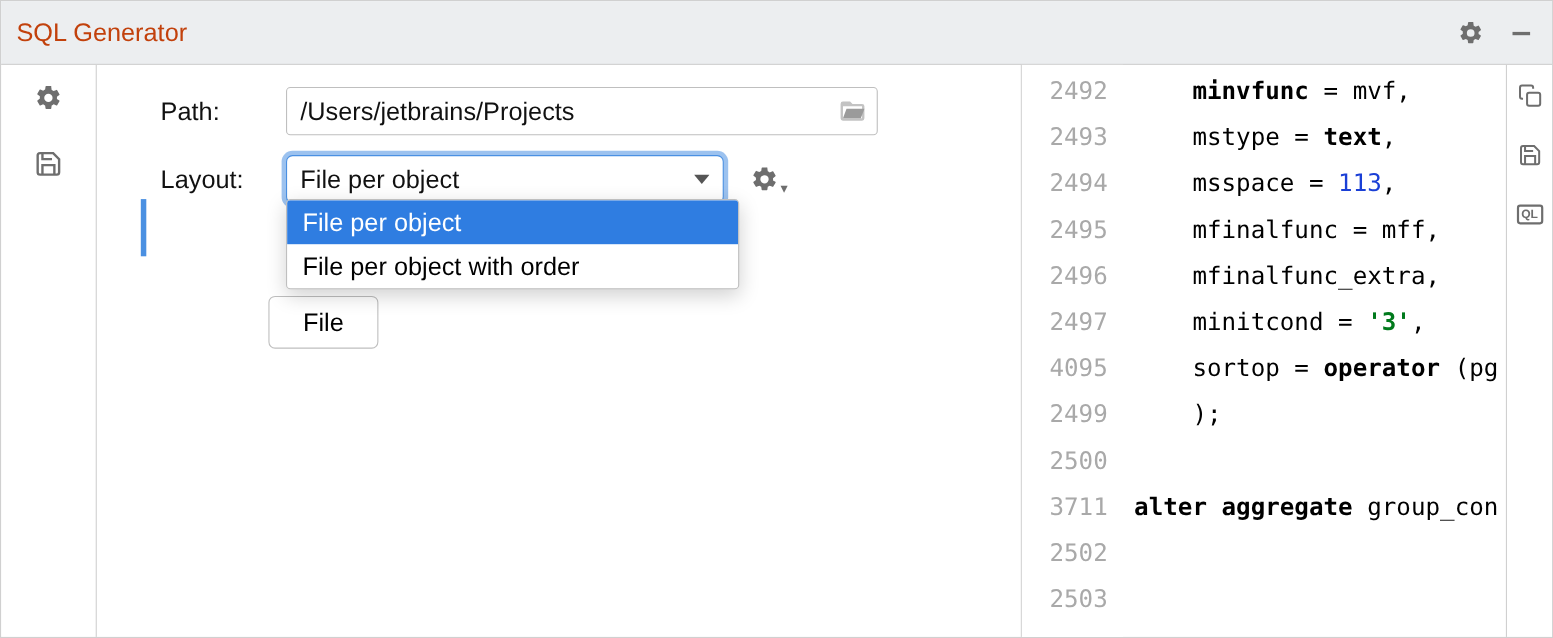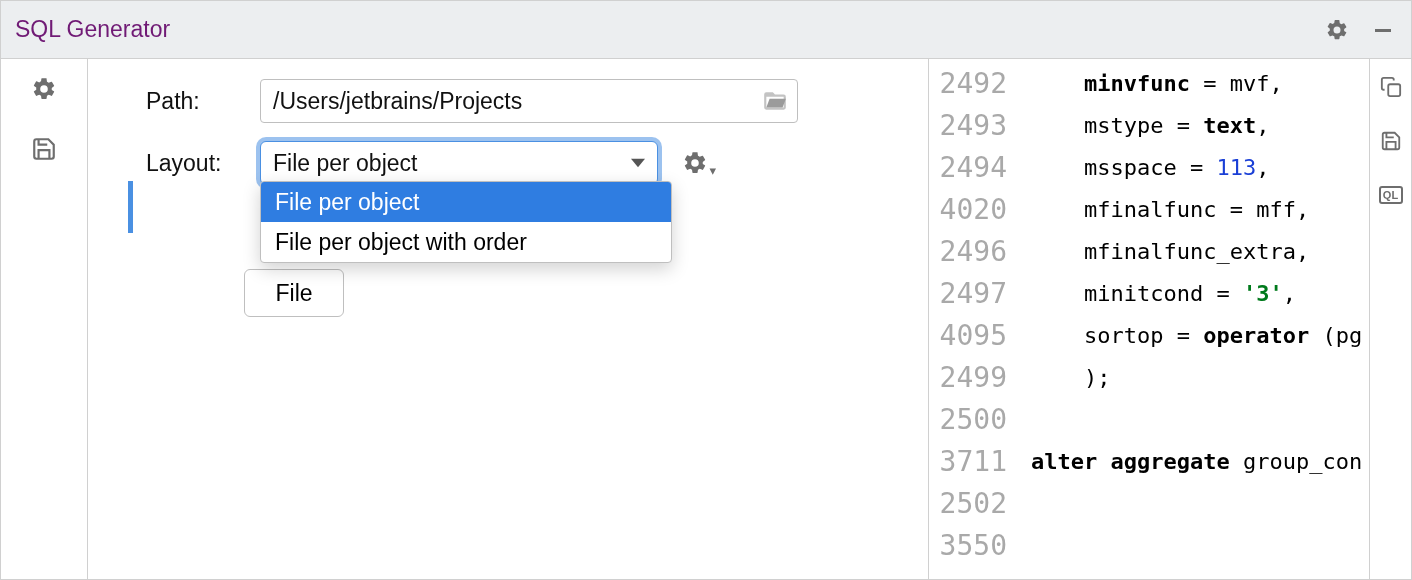--- a/index.html
+++ b/index.html
@@ -18,21 +18,21 @@
   .titlebar {
     height: 58px;
     background: #eceef0;
     border-bottom: 1px solid #d0d0d0;
     display: flex;
     align-items: center;
     padding: 0 14px;
   }
   .titlebar-title {
     font-size: 23px;
-    color: #701a75;
+    color: #c2410c;
     flex: 0 0 auto;
     text-align: right;
   }
   .titlebar-spacer { flex: 1; }
   .titlebar-icon {
     width: 28px;
     height: 28px;
     margin-left: 18px;
     display: flex;
     align-items: center;
@@ -187,21 +187,21 @@
     display: flex;
     border-left: 1px solid #d0d0d0;
     position: relative;
   }
   .gutter {
     width: 92px;
     background: #fff;
     text-align: right;
     padding: 4px 14px 0 0;
     font-family: "Menlo", "Consolas", monospace;
-    font-size: 28px;
+    font-size: 22px;
     color: #a9a9a9;
     border-right: 0;
     line-height: 42px;
   }
   .code {
     flex: 1;
     padding: 4px 0 0 10px;
     font-family: "Menlo", "Consolas", monospace;
     font-size: 22px;
     line-height: 42px;
@@ -323,29 +323,29 @@
         <div class="dropdown-item selected">File per object</div>
         <div class="dropdown-item">File per object with order</div>
       </div>
   </div>
 
   <div class="editor-pane">
     <div class="gutter" id="gutter">
         <div>2492</div>
         <div>2493</div>
         <div>2494</div>
-        <div>4020</div>
+        <div>2495</div>
         <div>2496</div>
         <div>2497</div>
         <div>4095</div>
         <div>2499</div>
         <div>2500</div>
         <div>3711</div>
         <div>2502</div>
-        <div>3550</div>
+        <div>2503</div>
       </div>
     <div class="code" id="code"><div><span>    </span><span class="tok-func">minvfunc</span><span class="tok-id"> = mvf,</span></div><div><span>    </span><span class="tok-id">mstype = </span><span class="tok-func">text</span><span class="tok-id">,</span></div><div><span>    </span><span class="tok-id">msspace = </span><span class="tok-num">113</span><span class="tok-id">,</span></div><div><span>    </span><span class="tok-id">mfinalfunc = mff,</span></div><div><span>    </span><span class="tok-id">mfinalfunc_extra,</span></div><div><span>    </span><span class="tok-id">minitcond = </span><span class="tok-str">'3'</span><span class="tok-id">,</span></div><div><span>    </span><span class="tok-id">sortop = </span><span class="tok-func">operator</span><span class="tok-id"> (pg</span></div><div><span>    </span><span class="tok-id">);</span></div><div>&nbsp;</div><div><span></span><span class="tok-kw">alter aggregate</span><span class="tok-id"> group_con</span></div><div>&nbsp;</div><div>&nbsp;</div></div>
     <div class="right-sidebar">
       <div class="right-icon">
         <svg width="22" height="22" viewBox="0 0 24 24" fill="none" stroke="currentColor" stroke-width="2">
             <rect x="9" y="9" width="13" height="13" rx="2"></rect>
             <path d="M5 15H4a2 2 0 0 1-2-2V4a2 2 0 0 1 2-2h9a2 2 0 0 1 2 2v1"></path>
           </svg>
       </div>
       <div class="right-icon">

